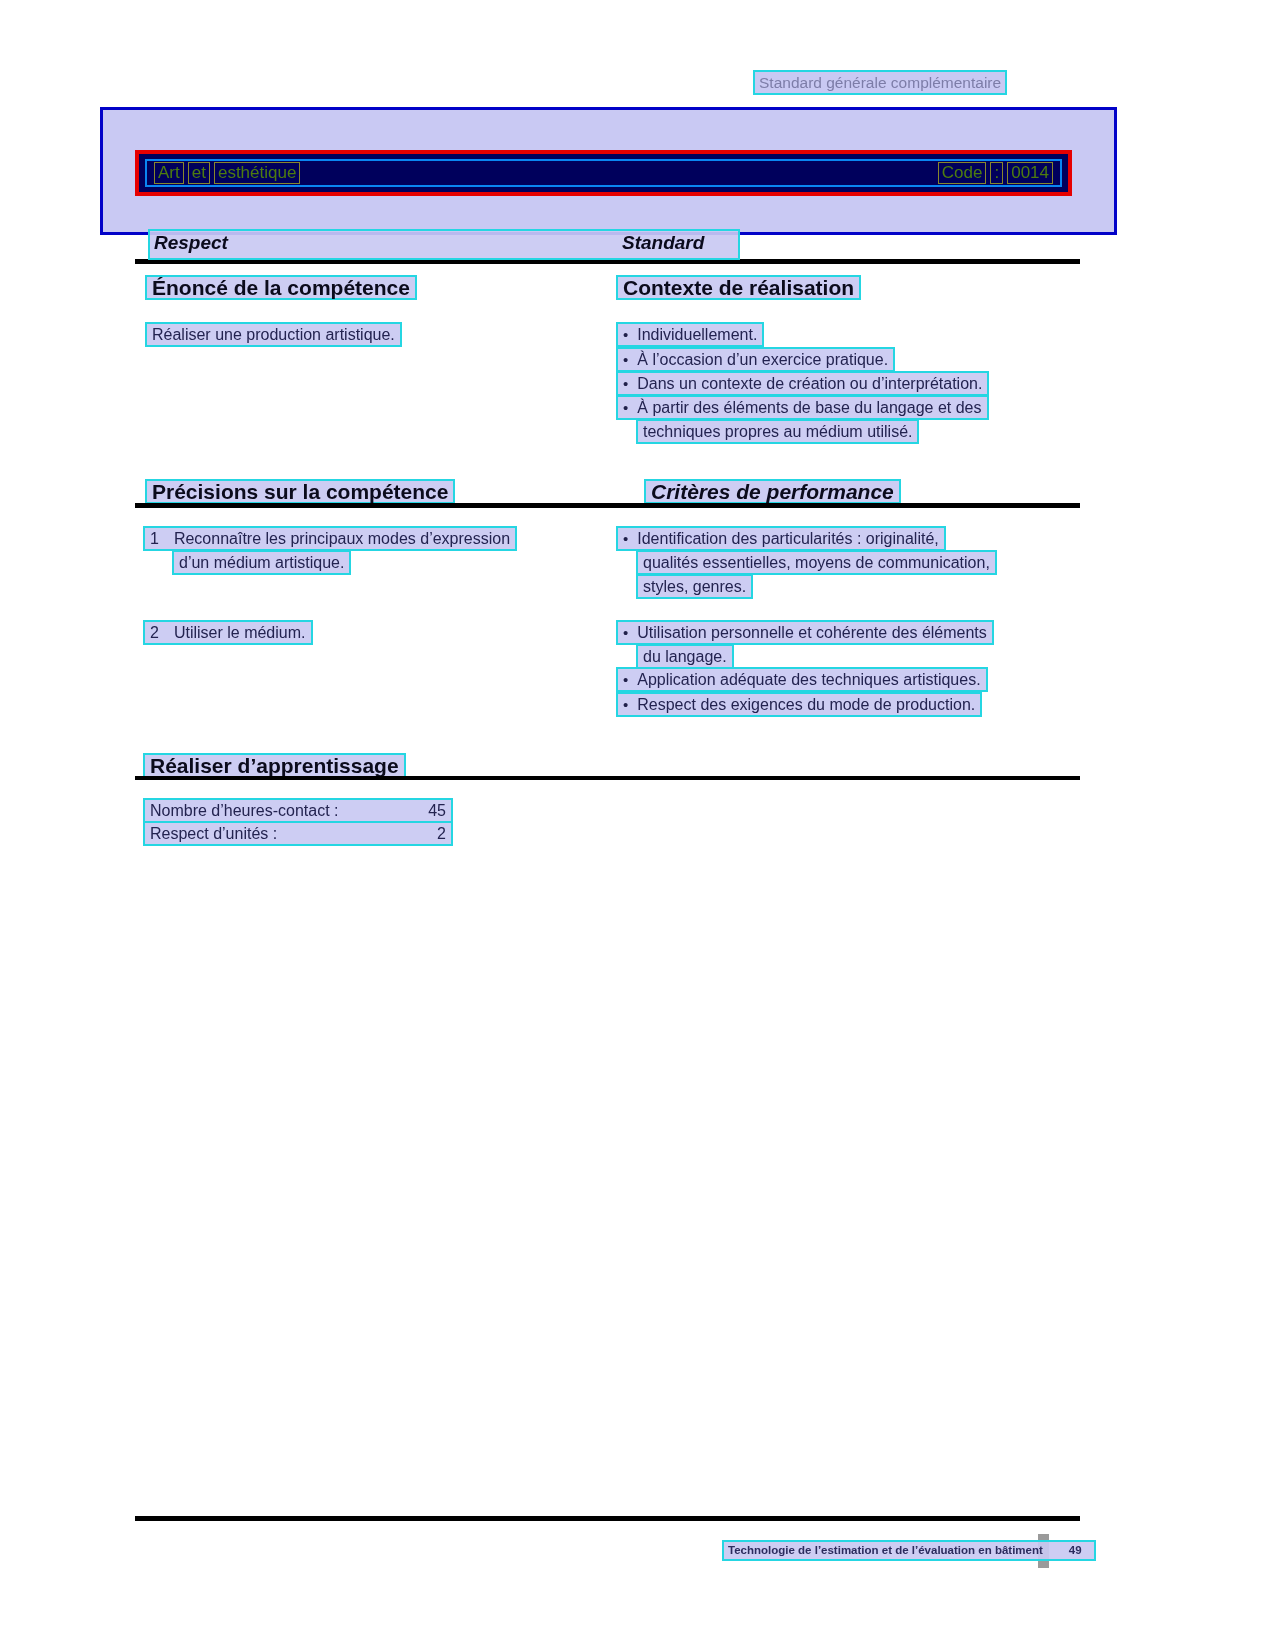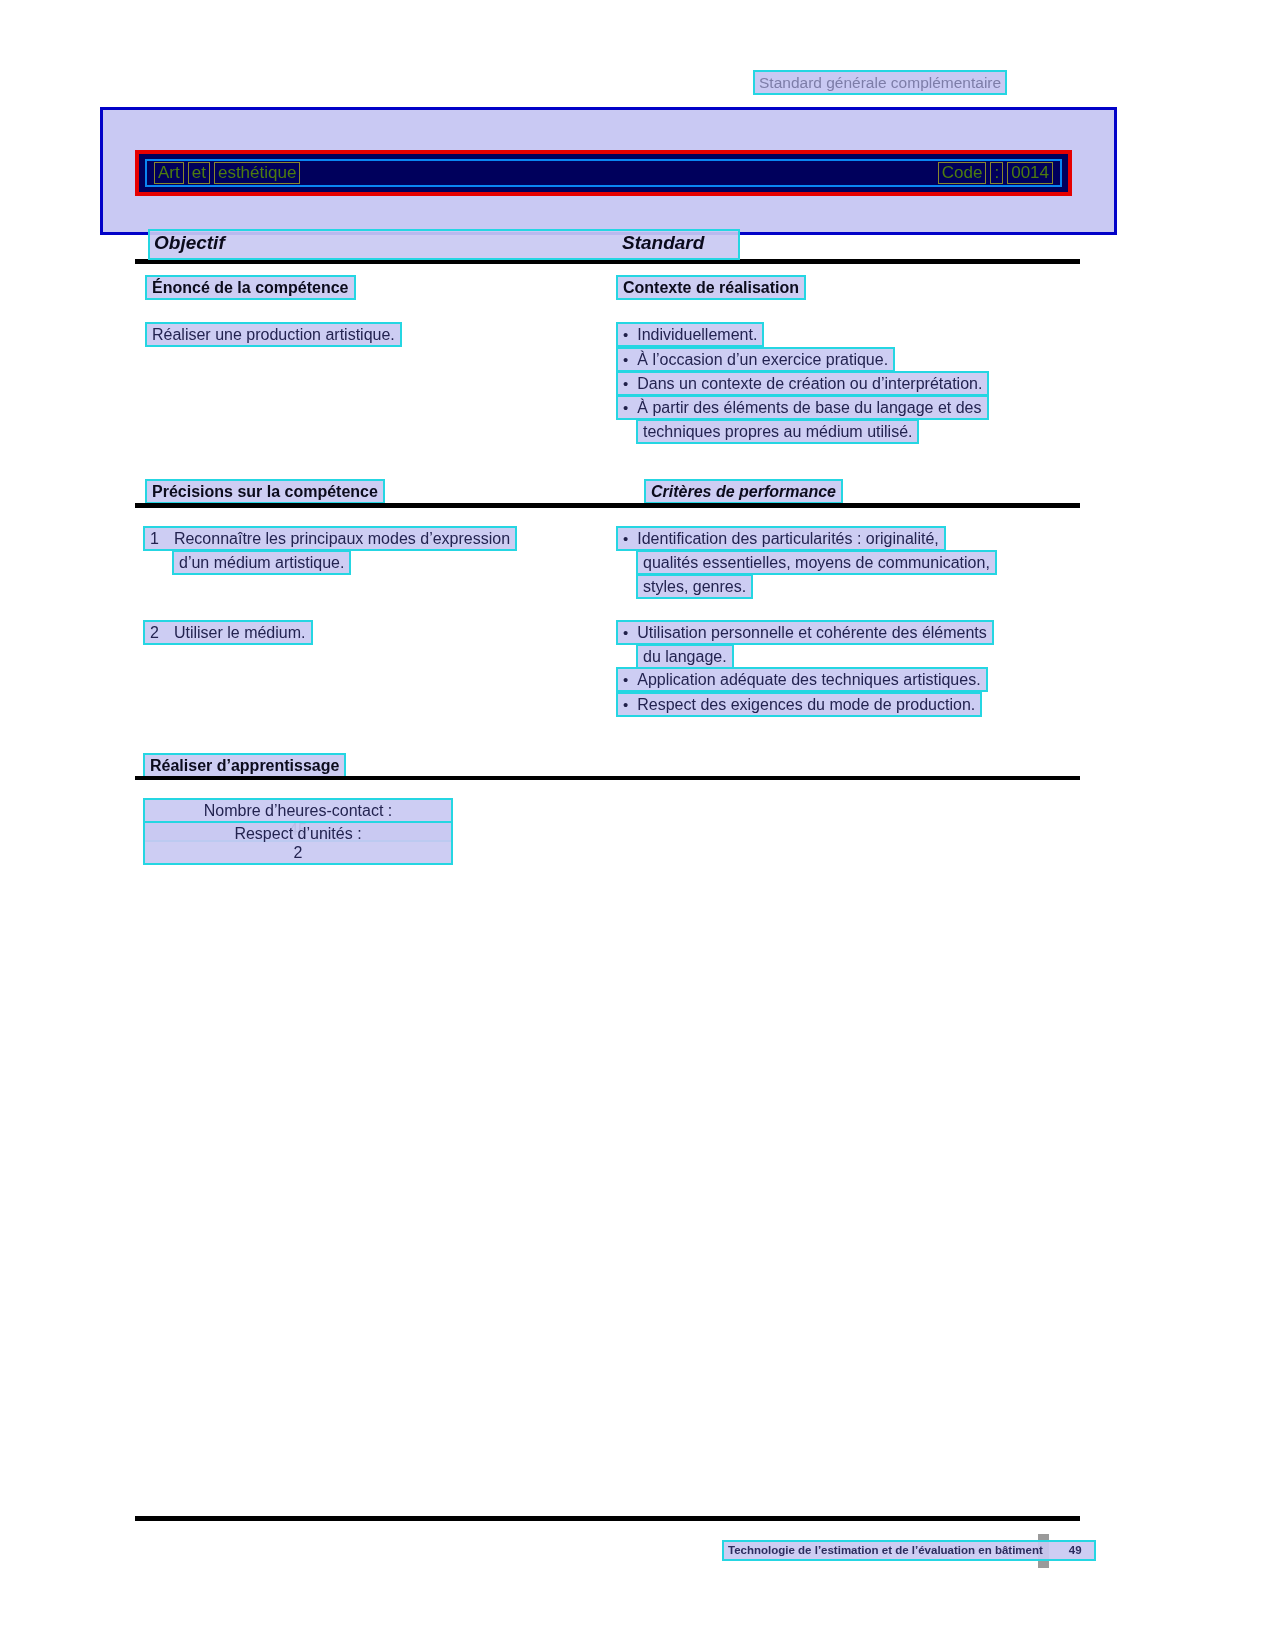--- a/index.html
+++ b/index.html
@@ -9,21 +9,21 @@
   }
   .abs{position:absolute;white-space:nowrap;}
   
   .hl{
     display:inline-flex;align-items:center;
     background:rgba(201,201,242,0.92);
     border:2px solid #25d6e2;
     padding:1px 5px;
     color:#232350;font-size:16px;line-height:19px;
   }
-  .bold .hl, .hl.bold{font-weight:700;color:#0b0b1c;font-size:16px;}
+  .bold .hl, .hl.bold{font-weight:700;color:#0b0b1c;font-size:21px;}
   .blt{margin-right:9px;font-size:15px;color:#20204a;}
   .num{margin-right:15px;}
   
   #banner{
     position:absolute;left:100px;top:107px;width:1011px;height:122px;
     background:#c9c9f3;border:3px solid #0202c8;
   }
   #navybar{
     position:absolute;left:32px;top:40px;width:929px;height:38px;
     background:#00005c;border:4px solid #e60000;
@@ -46,21 +46,21 @@
     background:rgba(201,201,242,0.92);border:2px solid #25d6e2;z-index:5;
   }
   #obj-std span{
     position:absolute;top:1px;font-weight:700;font-style:italic;
     font-size:19px;color:#0b0b1c;
   }
   .rule{position:absolute;left:135px;width:945px;height:5px;background:#000000;}
   .grayb{position:absolute;background:#9a9a9a;z-index:1;}
   #footer-line .hl{font-size:11.5px;line-height:13px;padding:2px 4px;position:relative;z-index:2;color:#2c2c5e;font-weight:bold;}
   #footer-page{margin-left:26px;margin-right:8px;}
-  .valrow .hl{width:296px;justify-content:space-between;flex-direction:column;}
+  .valrow .hl{width:296px;justify-content:space-between;}
 </style>
 </head>
 <body>
 
 <div id="page">
 
   <div class="abs" id="hdr-right">
     <span class="hl">
         <span>Standard générale complémentaire</span>
       </span>
@@ -77,21 +77,21 @@
         <span class="wgroup">
           <span class="wbox">Code</span>
           <span class="wbox">:</span>
           <span class="wbox">0014</span>
         </span>
       </div>
     </div>
   </div>
 
   <div id="obj-std">
-    <span style="left:4px;">Objectif</span>
+    <span style="left:4px;">Respect</span>
     <span style="left:472px;">Standard</span>
   </div>
   <div class="rule" style="top:259px;"></div>
 
   <div class="abs bold" style="left:145px;top:275px;">
     <span class="hl">
         <span>Énoncé de la compétence</span>
       </span>
   </div>
   <div class="abs bold" style="left:616px;top:275px;">

